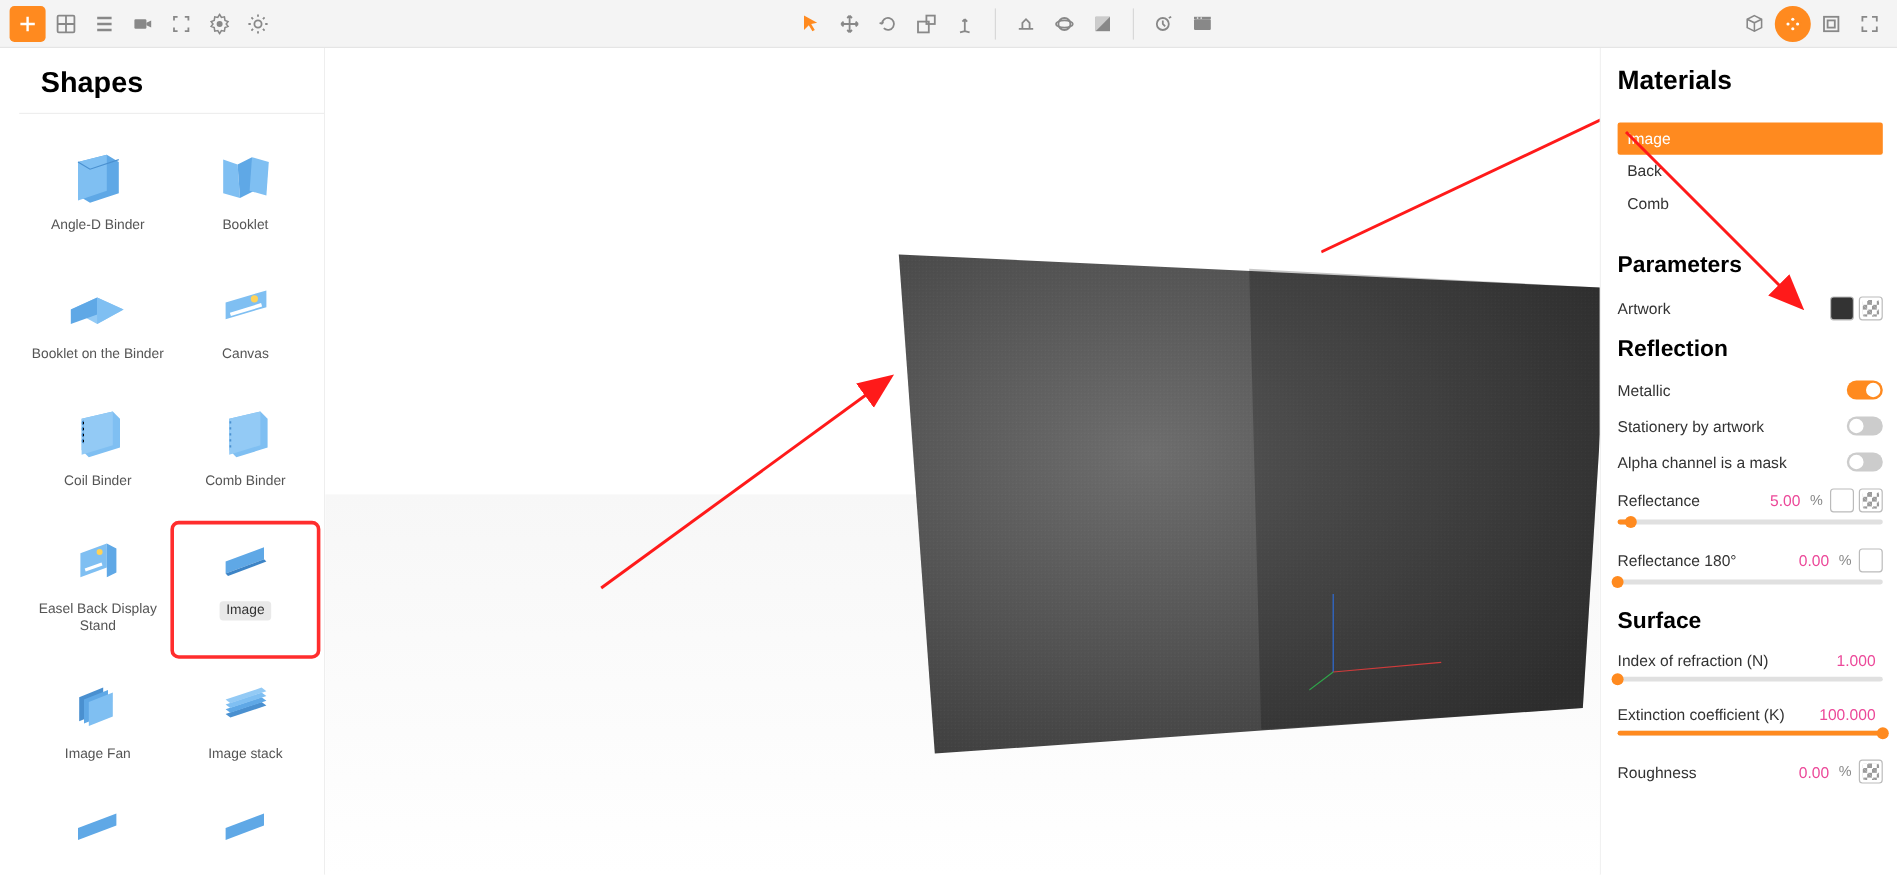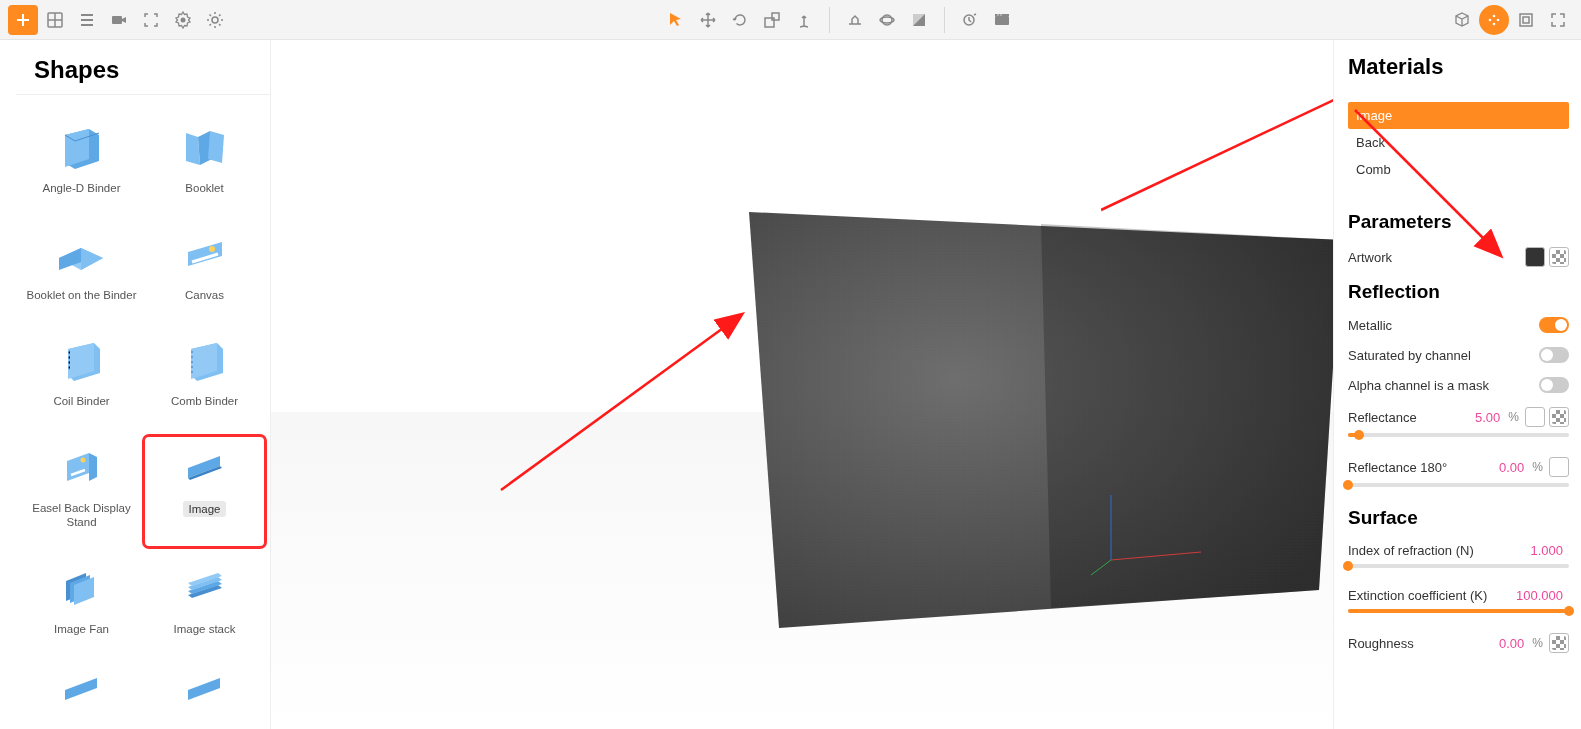--- a/index.html
+++ b/index.html
@@ -414,21 +414,21 @@
       <span style="width:4px"></span>
       <span class="sw checker"></span>
     </div>
 
     <div class="section-title">Reflection</div>
     <div class="row">
       <div class="label">Metallic</div>
       <div class="toggle on"></div>
     </div>
     <div class="row">
-      <div class="label">Saturated by channel</div>
+      <div class="label">Stationery by artwork</div>
       <div class="toggle"></div>
     </div>
     <div class="row">
       <div class="label">Alpha channel is a mask</div>
       <div class="toggle"></div>
     </div>
 
     <div class="row">
       <div class="label">Reflectance</div>
       <span class="val">5.00</span>

